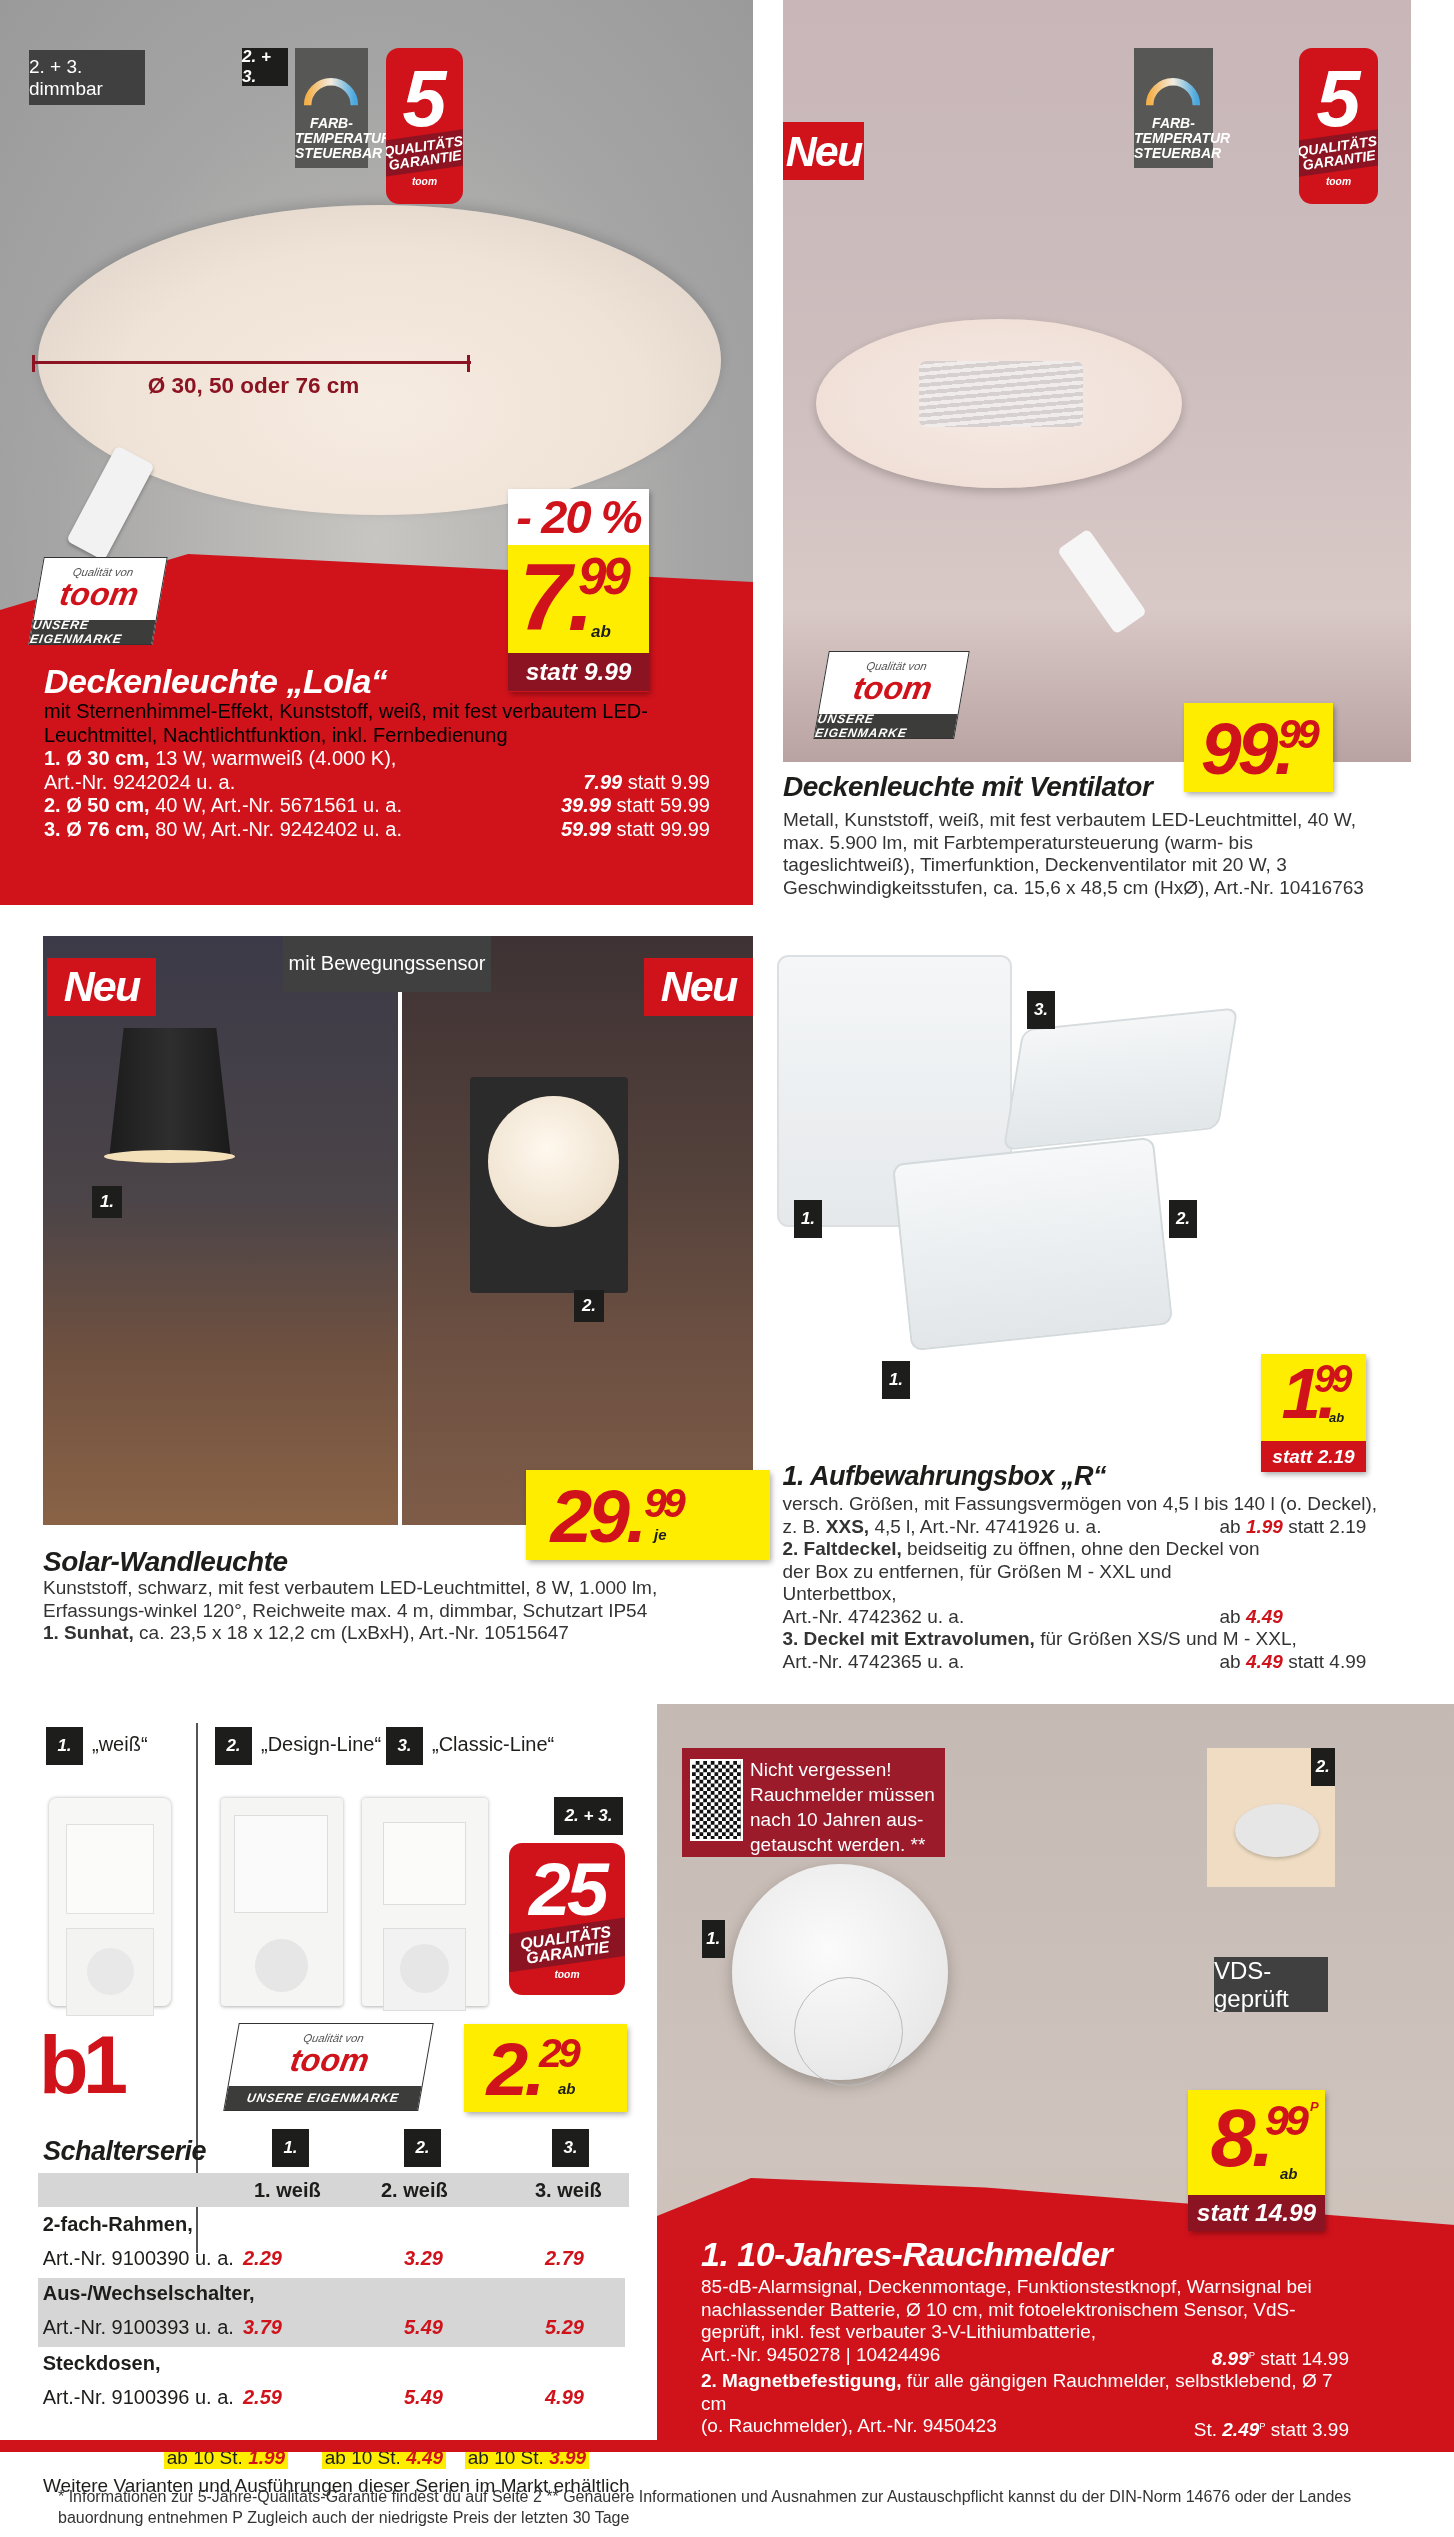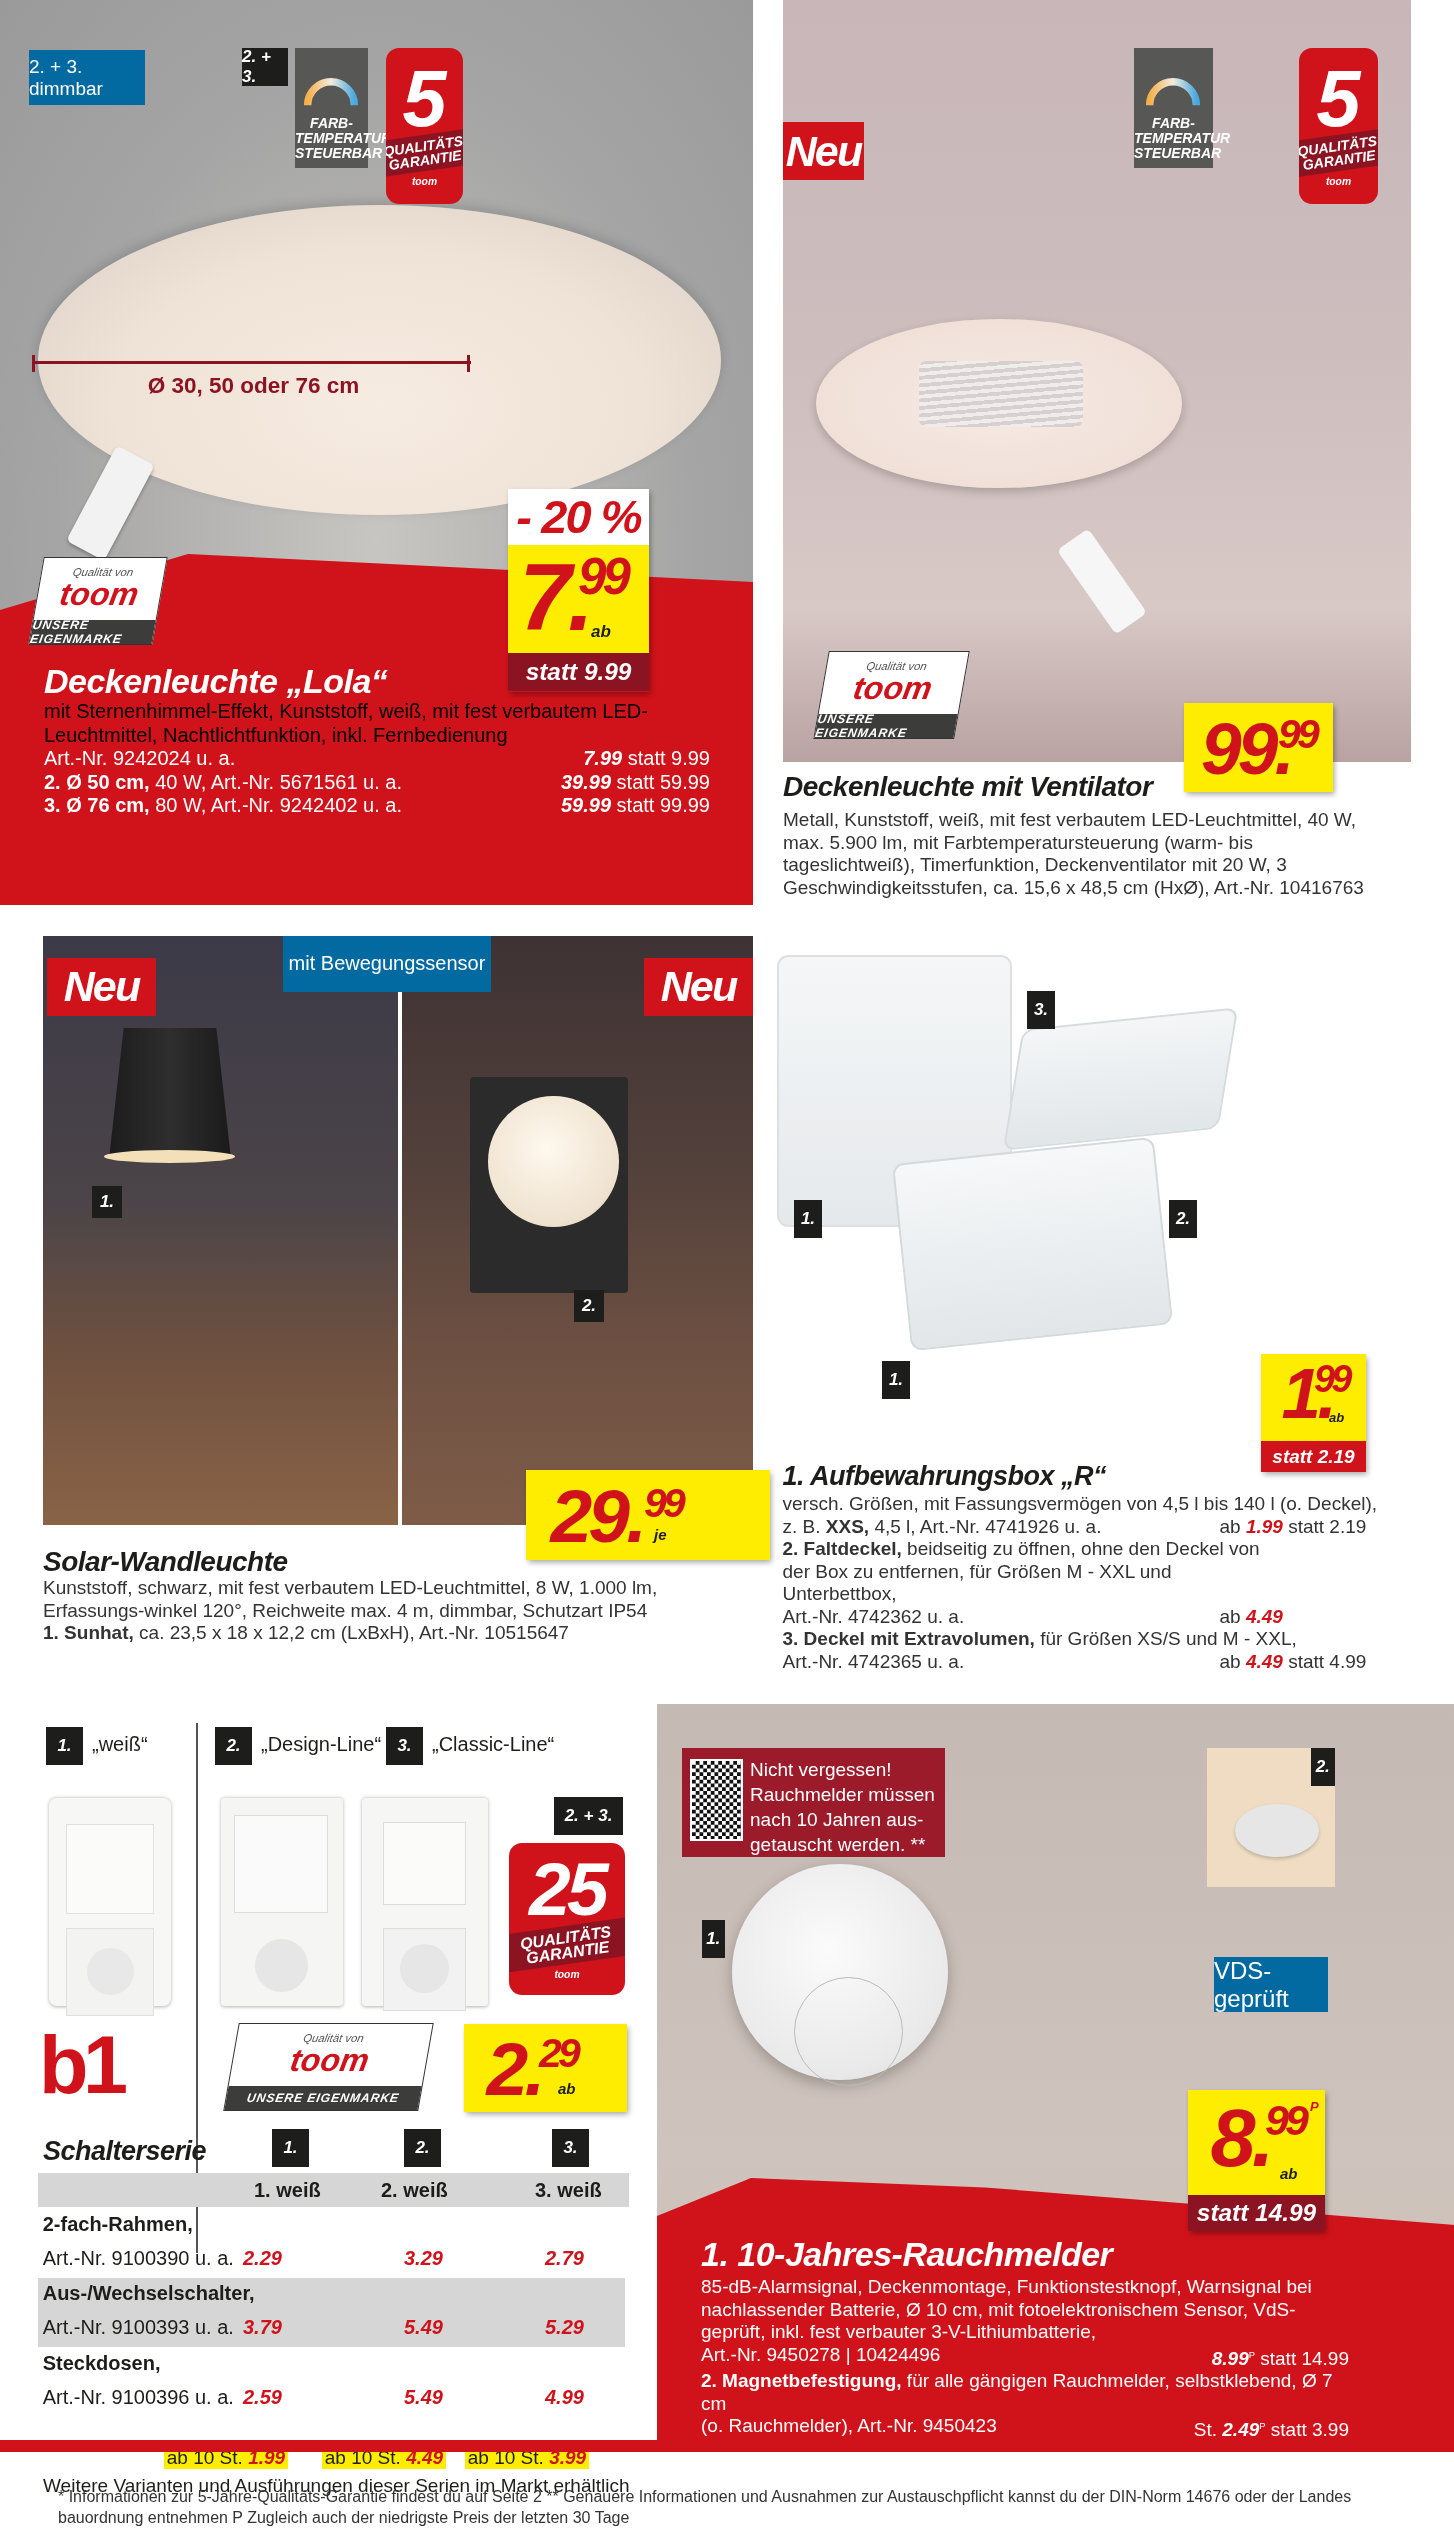--- a/index.html
+++ b/index.html
@@ -1,19 +1,19 @@
 <!DOCTYPE html>
 <html style="font-size:15px"><head>
 <meta charset="utf-8">
 <style>
 *{box-sizing:border-box;margin:0;padding:0}
 body{width:1455px;height:2538px;background:#fff;position:relative;overflow:hidden;font-family:"Liberation Sans",sans-serif;color:#1d1d1b}
 .abs{position:absolute}
 .blk{background:#1d1d1b;color:#fff;font-weight:bold;font-style:italic;display:flex;align-items:center;justify-content:center}
-.grey-tag{background:#0369a1;color:#fff;font-weight:bold;display:flex;align-items:center;justify-content:center}
+.grey-tag{background:#404040;color:#fff;font-weight:bold;display:flex;align-items:center;justify-content:center}
 .neu{background:#d0121b;color:#fff;font-weight:bold;font-style:italic;display:flex;align-items:center;justify-content:center;font-size:43px;letter-spacing:-1.9px}
 .yellow{background:#ffed00;box-shadow:1.9px 2.8px 5.6px rgba(0,0,0,.35)}
 .price-big{color:#d0121b;font-weight:bold;font-style:italic;letter-spacing:-3.8px;line-height:1}
 .statt-bar{background:#8c1422;color:#fff;font-weight:bold;font-style:italic;display:flex;align-items:center;justify-content:center}
 .title{font-weight:bold;font-style:italic;letter-spacing:-0.5px}
 .desc{font-size:20px;line-height:23.5px}
 .red{color:#d0121b}
 .garantie{background:#d0121b;border-radius:13px;color:#fff;text-align:center;overflow:hidden}
 .farb{background:#575756;color:#fff;text-align:center;font-weight:bold;font-style:italic;font-size:14px;line-height:15px}
 .toom-logo{background:#fff;border:1.9px solid #333;transform:skewX(-10deg)}
@@ -71,20 +71,21 @@
     <div class="yellow" style="height:108px;position:relative;box-shadow:none">
       <span class="abs price-big" style="left:11.3px;top:5.6px;font-size:94px">7.</span>
       <span class="abs price-big" style="left:70px;top:5.6px;font-size:51px">99</span>
       <span class="abs" style="left:83px;top:77px;font-size:17px;font-weight:bold;font-style:italic">ab</span>
     </div>
     <div class="statt-bar" style="height:38px;font-size:24.4px">statt 9.99</div>
   </div>
   <div class="abs title" style="left:44px;top:662px;font-size:34px;color:#fff">Deckenleuchte „Lola“</div>
   <div class="abs desc" style="left:44px;top:700px;width:629px;color:#000000">mit Sternenhimmel-Effekt, Kunststoff, weiß, mit fest verbautem LED-Leuchtmittel, Nachtlichtfunktion, inkl. Fernbedienung</div>
   <div class="abs desc" style="left:44px;top:747px;width:666px;color:#fff">
+    <div><b>1. Ø 30 cm,</b><span> 13 W, warmweiß (4.000 K),</span></div>
     <div class="row">
         <span>Art.-Nr. 9242024 u. a.</span>
         <span><b><i>7.99</i></b> <span>statt   9.99</span></span>
       </div>
     <div class="row">
         <span><b>2. Ø 50 cm,</b><span> 40 W, Art.-Nr. 5671561 u. a.</span></span>
         <span><b><i>39.99</i></b> <span>statt 59.99</span></span>
       </div>
     <div class="row">
         <span><b>3. Ø 76 cm,</b><span> 80 W, Art.-Nr. 9242402 u. a.</span></span>

